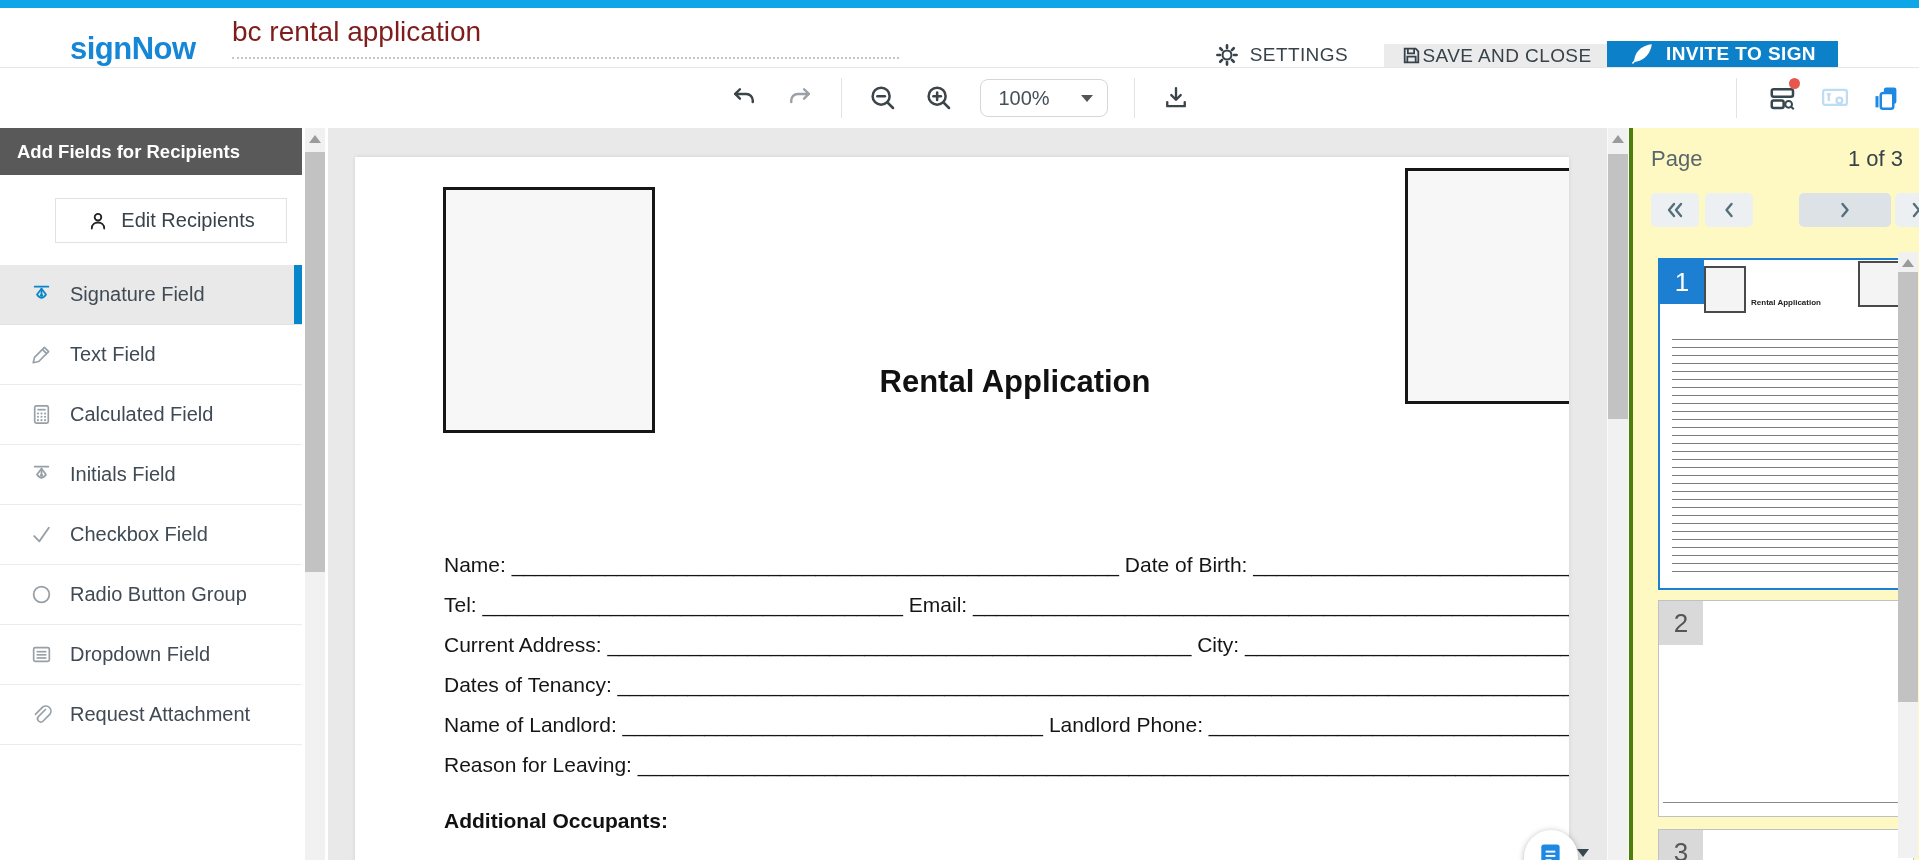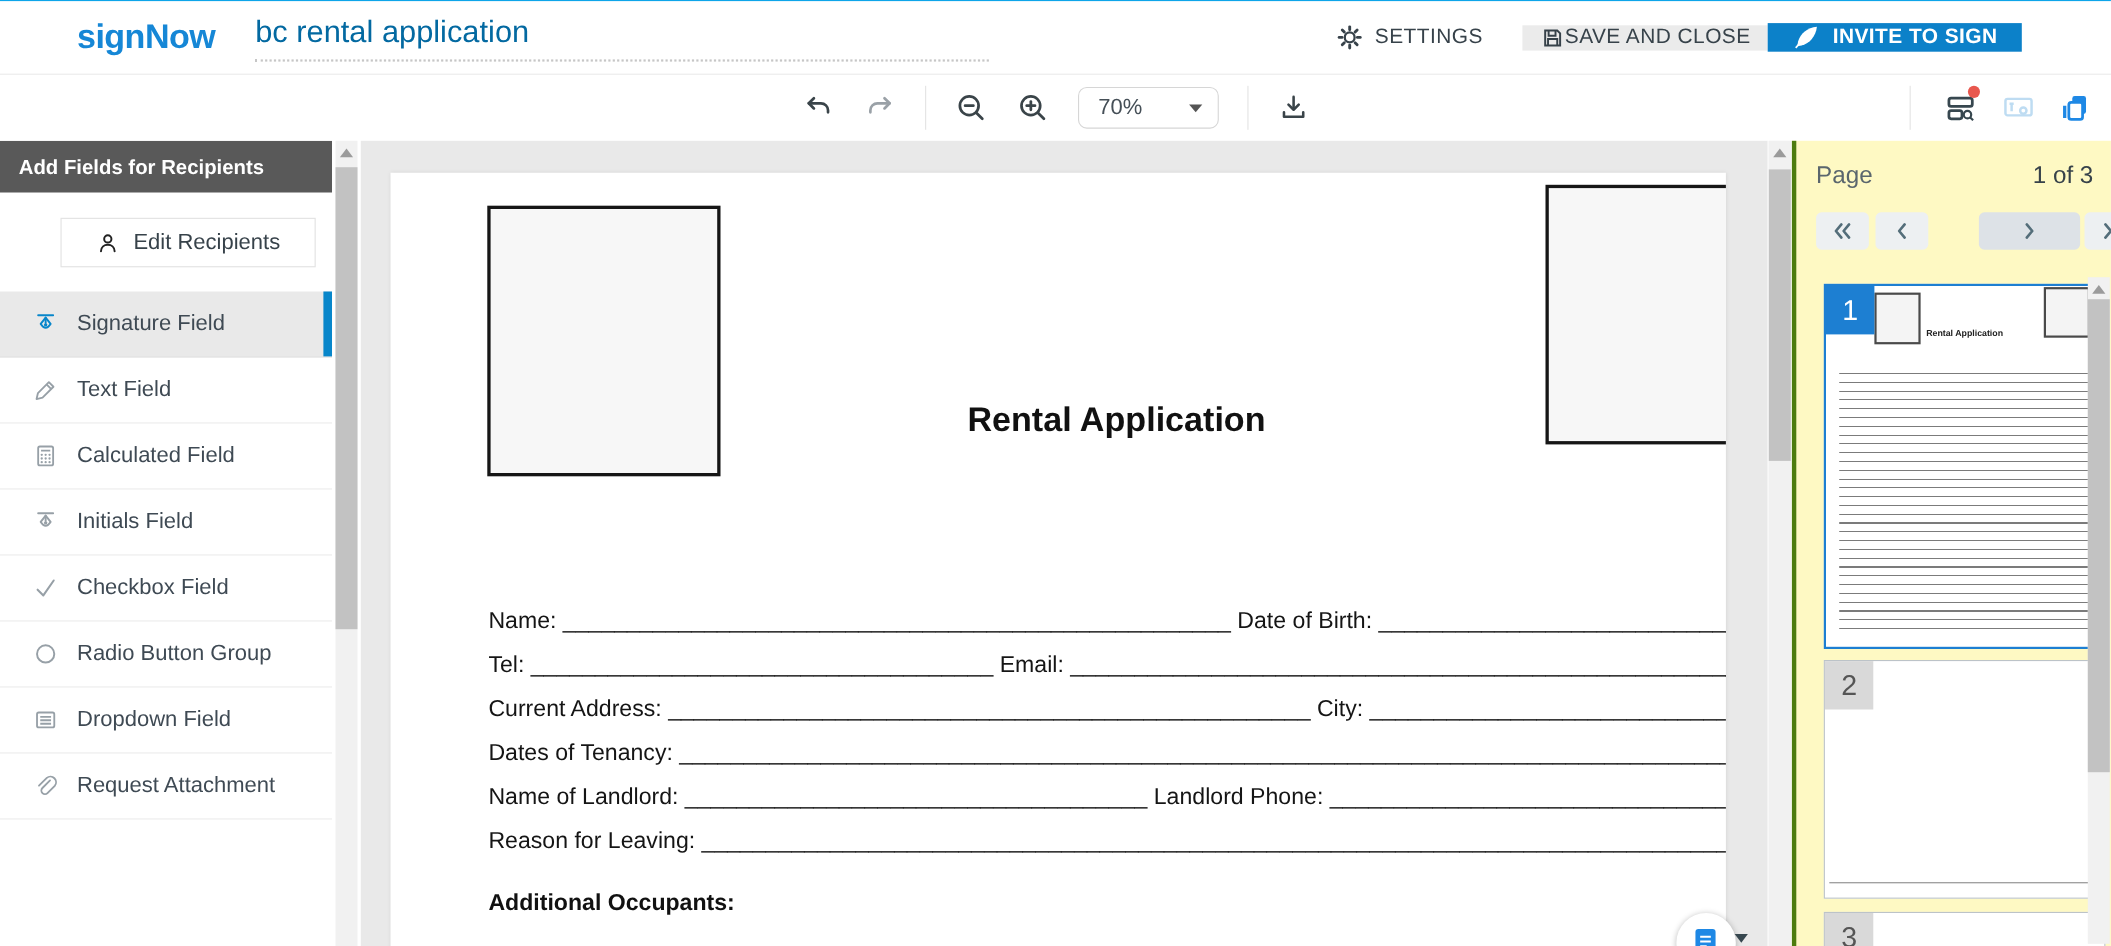--- a/index.html
+++ b/index.html
@@ -1,24 +1,24 @@
 <!DOCTYPE html>
 <html><head>
 <meta charset="utf-8">
 <style>
   html,body{margin:0;padding:0;background:#fff;}
   .app{position:relative;width:1919px;height:860px;overflow:hidden;
        font-family:"Liberation Sans",sans-serif;-webkit-font-smoothing:antialiased;}
 
   
-  .header{height:68px;box-sizing:border-box;border-top:1px solid #0ea5e9;
-          border-bottom:1px solid #e6e6e6;display:flex;align-items:center;background:#fff;}
+  .header{height:68px;box-sizing:border-box;border-top:8px solid #0ea5e9;
+          border-bottom:1px solid #e6e6e6;display:flex;align-items:flex-end;background:#fff;}
   .logo{display:flex;align-items:center;padding-left:70px;width:232px;box-sizing:border-box;
         font-size:31px;font-weight:bold;color:#1687d6;letter-spacing:-0.5px;}
-  .doc-title{align-self:center;width:667px;font-size:28px;color:#0369a1;
+  .doc-title{align-self:center;width:667px;font-size:28px;color:#7f1d1d;
              border-bottom:2px dotted #c6c6c6;padding-bottom:9px;white-space:nowrap;overflow:hidden;}
   .header-spacer{flex:1;}
   .settings-btn{display:flex;align-items:center;gap:11px;font-size:19px;color:#37424a;
                 letter-spacing:.4px;padding:0 12px;margin-right:24px;cursor:pointer;}
   .save-btn{width:223px;background:#ebebeb;display:flex;align-items:center;justify-content:center;
             font-size:19px;color:#37424a;letter-spacing:.4px;cursor:pointer;}
   .invite-btn{width:231px;background:#0c81c9;color:#fff;display:flex;align-items:center;
               justify-content:center;gap:11px;font-size:19px;font-weight:bold;letter-spacing:.4px;cursor:pointer;}
   .header-right-pad{width:81px;}
 
@@ -209,21 +209,21 @@
       </span>
       <span class="tb-icon">
         <svg width="30" height="30" viewBox="0 0 24 24" fill="none" stroke="currentColor" stroke-width="2" stroke-linecap="round">
           <circle cx="10.5" cy="10.5" r="6.8"></circle>
             <line x1="15.6" y1="15.6" x2="20" y2="20"></line>
           <line x1="7.5" y1="10.5" x2="13.5" y2="10.5"></line>
             <line x1="10.5" y1="7.5" x2="10.5" y2="13.5"></line>
         </svg>
       </span>
       <div class="zoom-select">
-        <span>70%</span>
+        <span>100%</span>
         <span class="caret-down"></span>
       </div>
       <span class="tb-sep"></span>
       <span class="tb-icon">
         <svg width="28" height="28" viewBox="0 0 24 24" fill="none" stroke="currentColor" stroke-width="2" stroke-linecap="round" stroke-linejoin="round">
           <path d="M12 3.5 v9.5"></path>
             <path d="M8 9.5 l4 4 4-4"></path>
             <path d="M4.5 15.5 v3.5 h15 v-3.5"></path>
         </svg>
       </span>

